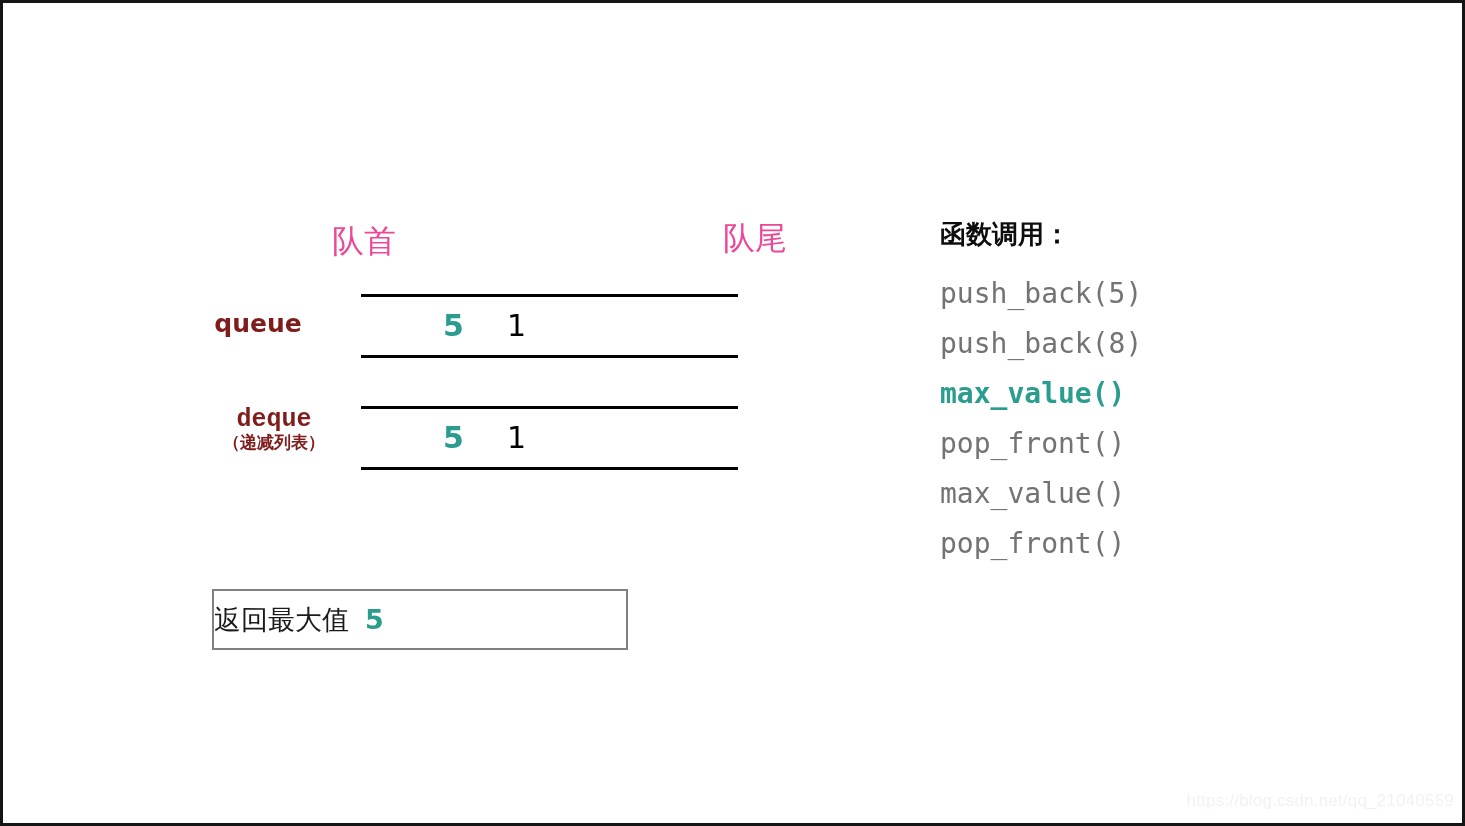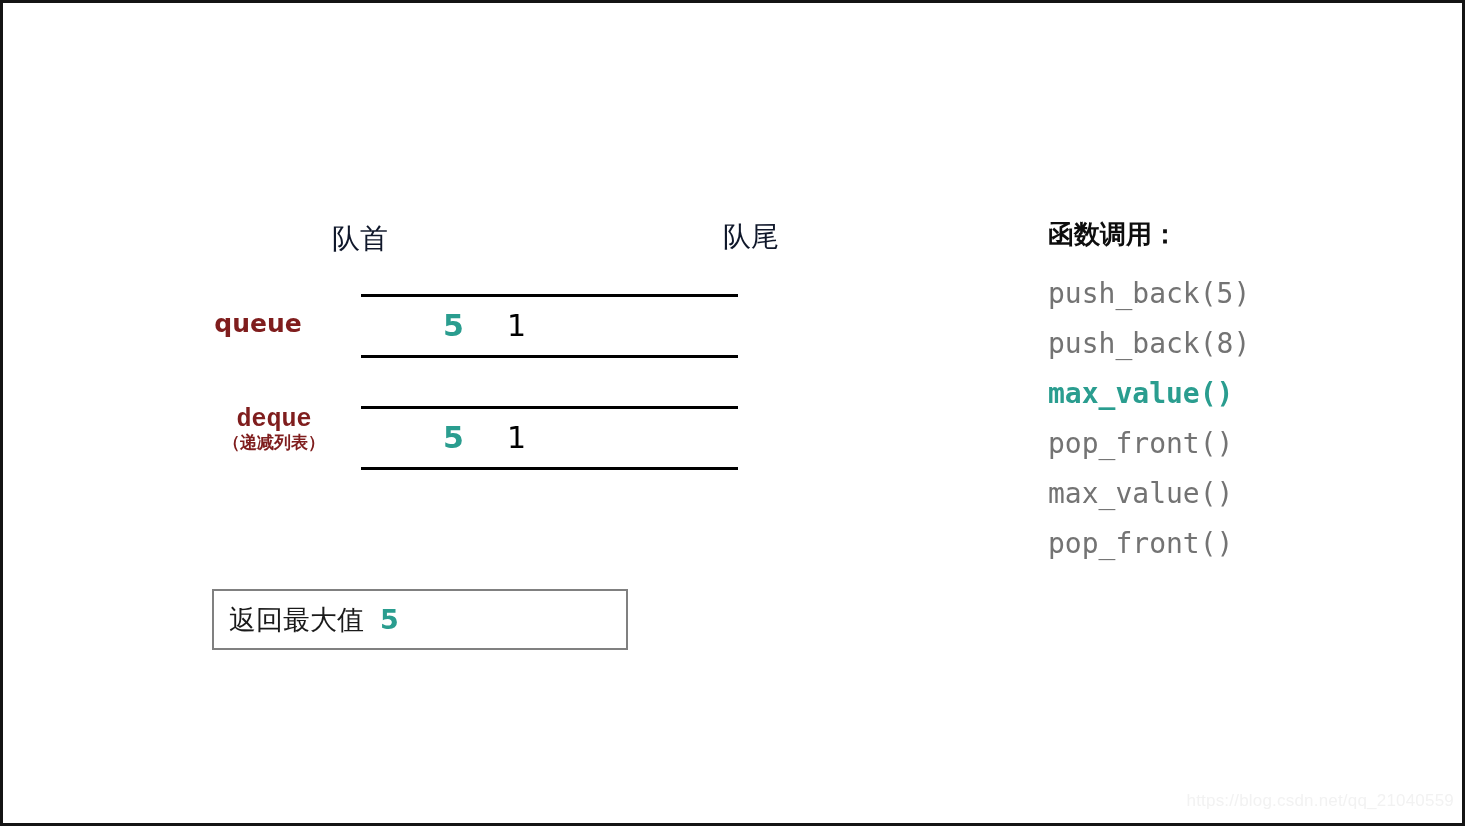--- a/index.html
+++ b/index.html
@@ -27,23 +27,23 @@
   #diagram-area {
     position: absolute;
     left: 0;
     top: 0;
     width: 940px;
     height: 826px;
   }
 
   .end-label {
     position: absolute;
-    color: #0f172a;
-    font-family: "DejaVu Sans", "Liberation Sans", sans-serif;
-    font-size: 28px;
+    color: #ec4899;
+    font-family: "DejaVu Sans", "Liberation Sans", sans-serif;
+    font-size: 32px;
     font-weight: 400;
     line-height: 1;
     white-space: nowrap;
     text-align: right;
   }
   #label-front { left: 329px; top: 222px; }
   #label-rear  { left: 720px; top: 222px; font-family: Liberation Mono, monospace; }
 
   .struct-name {
     position: absolute;
@@ -108,40 +108,39 @@
   #result-box {
     position: absolute;
     left: 209px;
     top: 586px;
     width: 416px;
     height: 61px;
     border: 2px solid #808080;
     box-sizing: border-box;
     display: flex;
     align-items: center;
-    padding-left: 15px;
   }
   #result-label {
     font-family: "DejaVu Sans", "Liberation Sans", sans-serif;
     font-size: 27px;
     color: #1a1a1a;
     line-height: 1;
   }
   #result-value {
     font-family: "DejaVu Sans", "Liberation Sans", sans-serif;
     font-size: 27px;
     font-weight: bold;
     line-height: 1;
     margin-left: 16px;
   }
 
   
   #calls-panel {
     position: absolute;
-    left: 1045px;
+    left: 937px;
     top: 218px;
     width: 400px;
   }
   #calls-title {
     font-family: "DejaVu Sans", "Liberation Sans", sans-serif;
     font-size: 26px;
     font-weight: bold;
     color: #0d0d0d;
     line-height: 1;
     margin-bottom: 22px;

